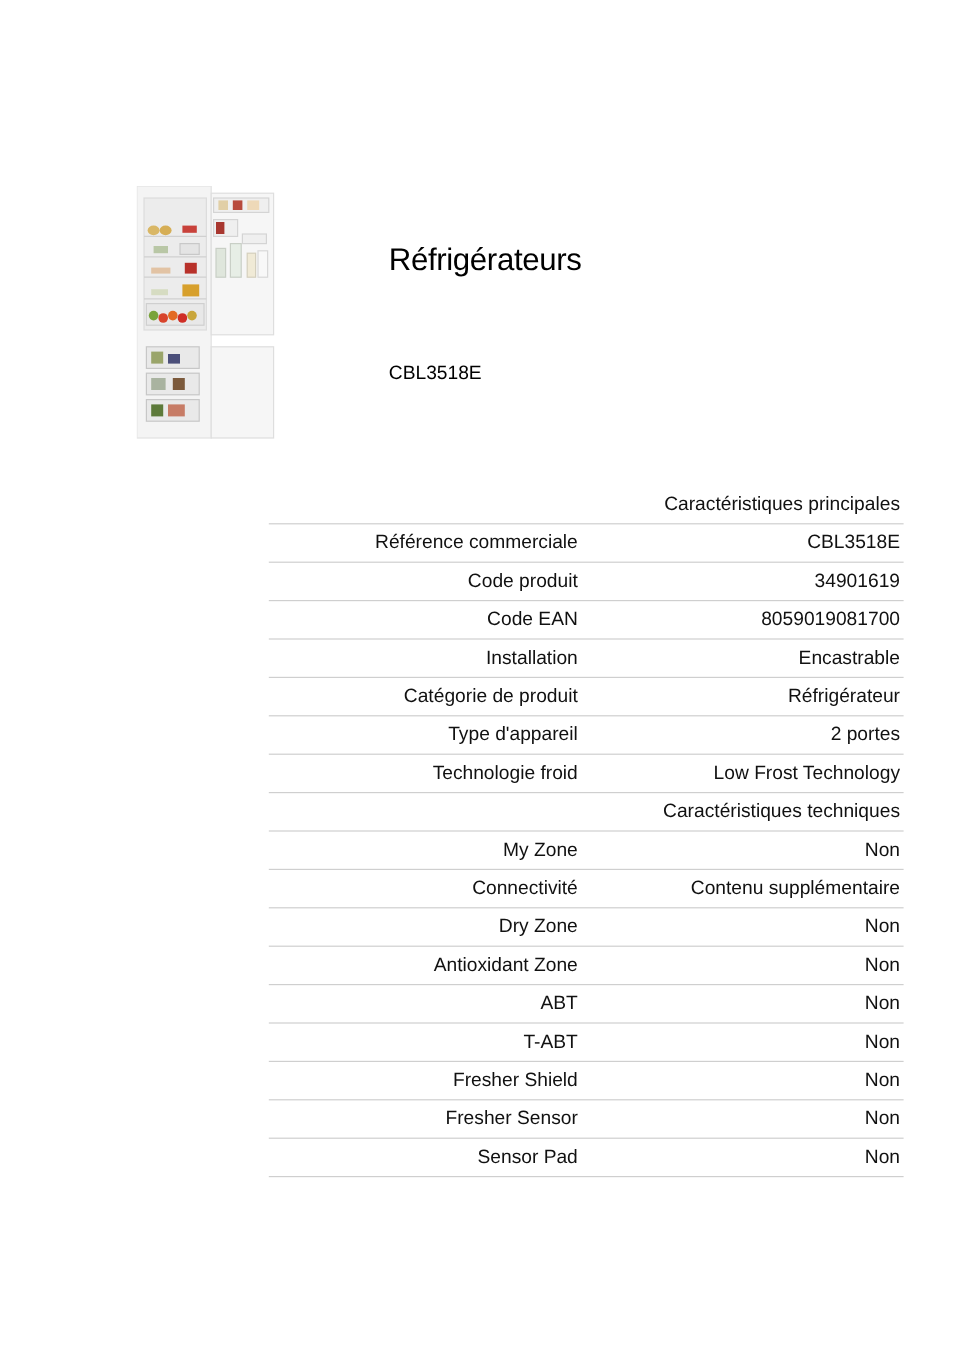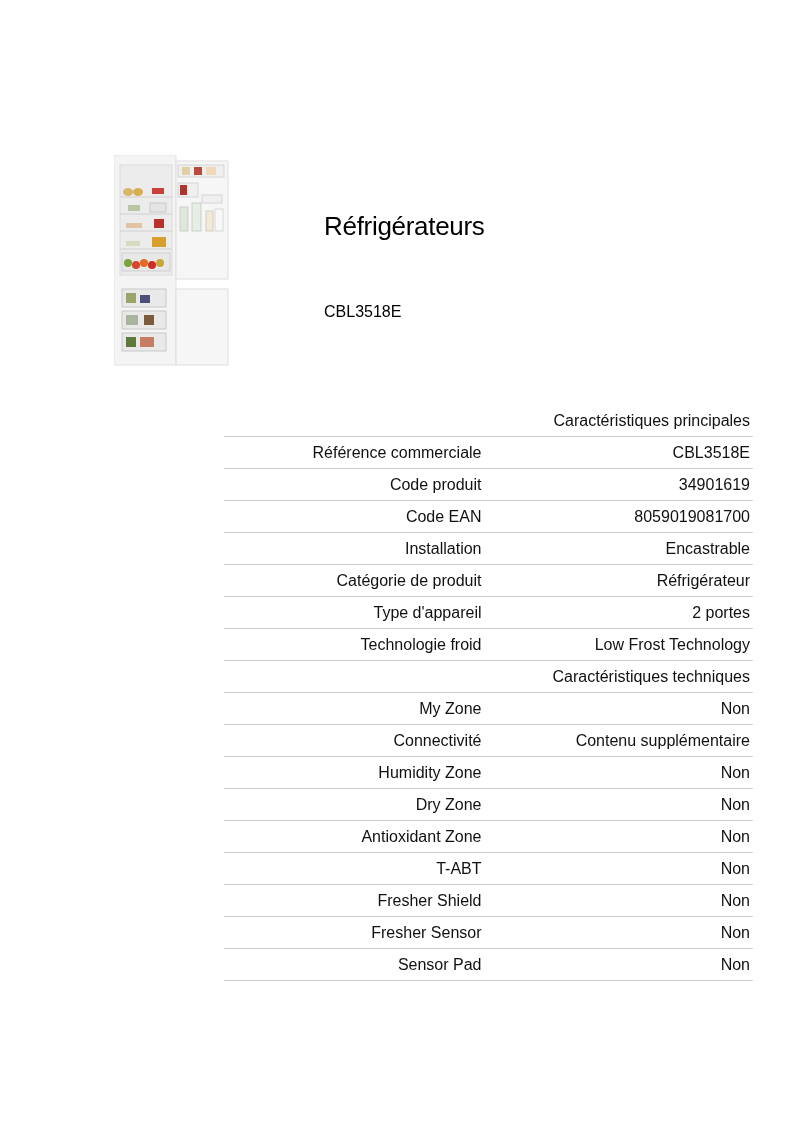--- a/index.html
+++ b/index.html
@@ -18,21 +18,21 @@
     .product-image {
       position: absolute;
       left: 114px;
       top: 155px;
       width: 116px;
       height: 212px;
     }
     .page-title {
       position: absolute;
       left: 324px;
-      top: 211px;
+      top: 201px;
       font-size: 26px;
       font-weight: normal;
       letter-spacing: -0.3px;
       margin: 0;
       color: #000;
     }
     .model-code {
       position: absolute;
       left: 324px;
       top: 303px;
@@ -166,29 +166,29 @@
     </tr>
     <tr>
         <td>My Zone</td>
         <td class="val">Non</td>
       </tr>
     <tr>
         <td>Connectivité</td>
         <td class="val">Contenu supplémentaire</td>
       </tr>
     <tr>
-        <td>Humidity Zone</td>
-        <td class="val">Non</td>
-      </tr>
-    <tr>
         <td>Dry Zone</td>
         <td class="val">Non</td>
       </tr>
     <tr>
         <td>Antioxidant Zone</td>
+        <td class="val">Non</td>
+      </tr>
+    <tr>
+        <td>ABT</td>
         <td class="val">Non</td>
       </tr>
     <tr>
         <td>T-ABT</td>
         <td class="val">Non</td>
       </tr>
     <tr>
         <td>Fresher Shield</td>
         <td class="val">Non</td>
       </tr>

